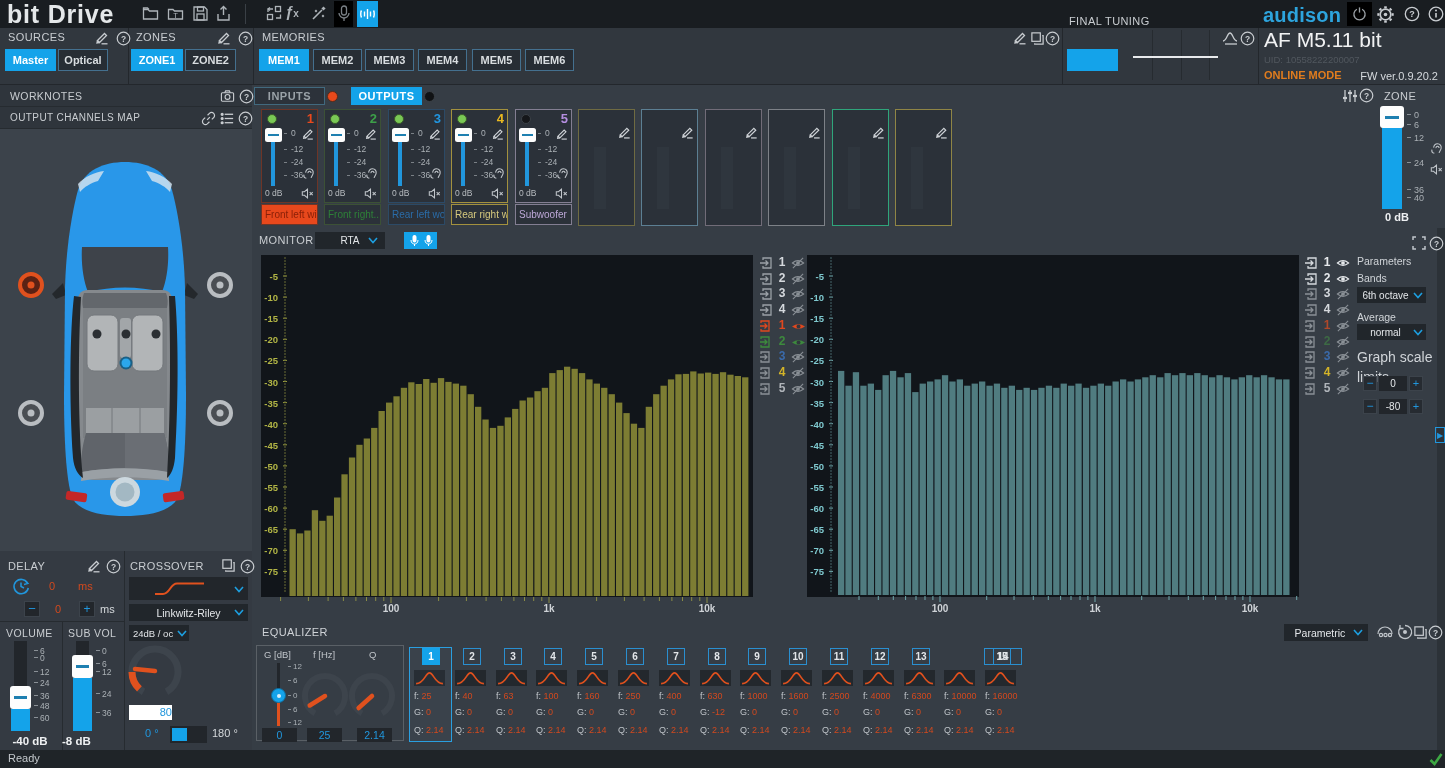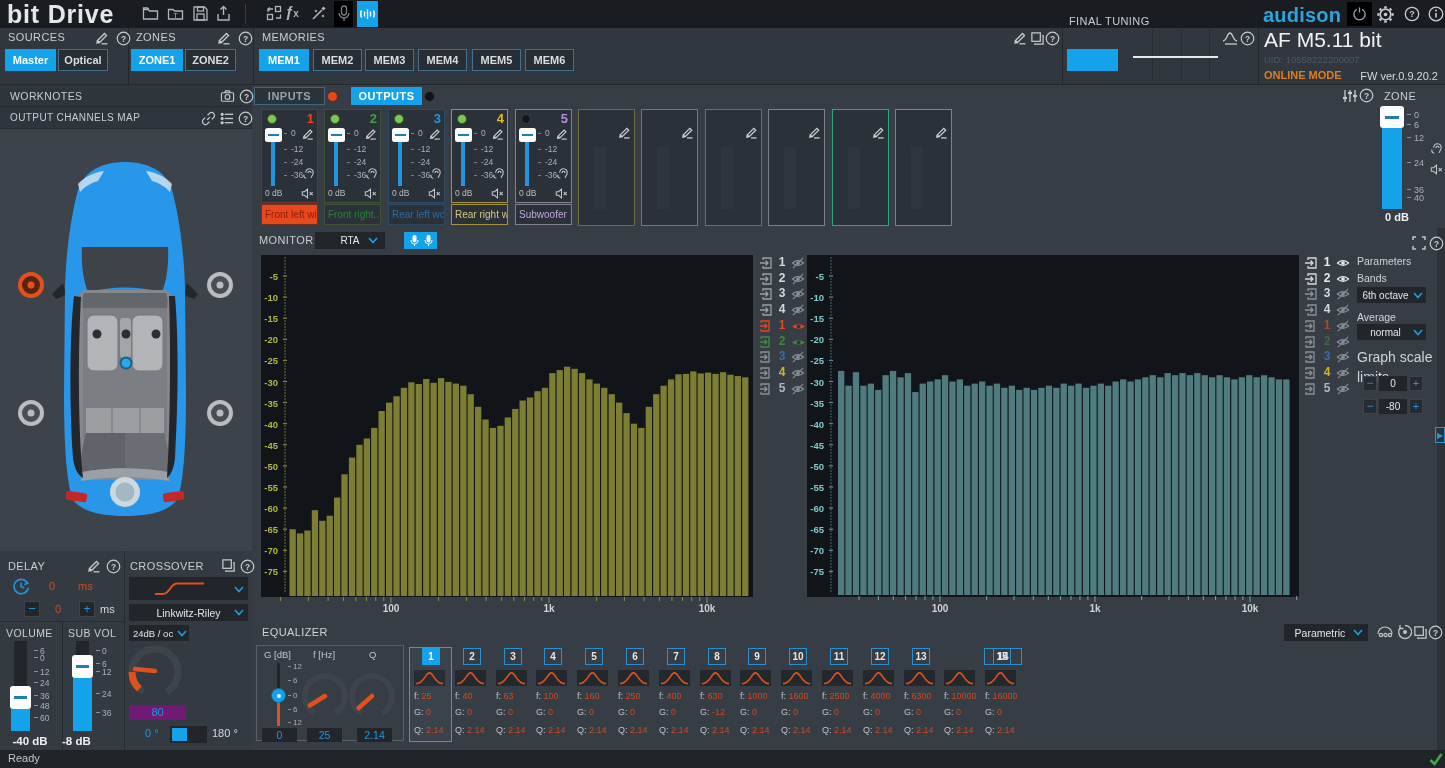--- a/index.html
+++ b/index.html
@@ -366,21 +366,21 @@
     </svg>
 <div class="dd" style="left:129px;top:625px;width:60px;height:16px;font-size:9.5px;justify-content:flex-start;padding-left:4px">24dB / oc</div>
 <svg style="position:absolute;left:176px;top:627px" width="12" height="12" viewBox="0 0 12 12">
       <path d="M2 4 L6 8.5 L10 4" stroke="#1d9fe0" stroke-width="1.6" fill="none"></path>
     </svg>
 <svg class="abs" style="left:128px;top:645px" width="54" height="54" viewBox="0 0 54 54">
 <path d="M15.5 46.9 A23 23 0 1 1 38.5 46.9" fill="none" stroke="#3d444c" stroke-width="7"></path>
 <path d="M4 27 A23 23 0 0 0 11.4 43.9" fill="none" stroke="#e0511e" stroke-width="7"></path>
 <path d="M27 26 L7 24" stroke="#e0511e" stroke-width="4.5" stroke-linecap="round"></path>
 </svg>
-<div class="abs" style="left:129px;top:705px;width:57px;height:15px;background:#701a75;color:#2196dc;font-size:11px;text-align:center;line-height:15px">80</div>
+<div class="abs" style="left:129px;top:705px;width:43px;height:15px;background:#ffffff;color:#2196dc;font-size:11px;text-align:right;line-height:15px">80</div>
 <div class="abs" style="left:145px;top:727px;font-size:11px;color:#2196dc">0 °</div>
 <div class="abs" style="left:170px;top:726px;width:37px;height:17px;background:#22262b"></div>
 <div class="abs" style="left:172px;top:728px;width:15px;height:13px;background:#14a3ea"></div>
 <div class="abs" style="left:212px;top:727px;font-size:11px;color:#d5d9dc">180 °</div>
 <div class="abs" style="left:0;top:750px;width:1445px;height:18px;background:#1f2428"></div>
 <div class="abs" style="left:8px;top:752px;font-size:11px;color:#c3c8cc">Ready</div>
 <svg class="abs" style="left:1428px;top:751px" width="16" height="16" viewBox="0 0 16 16">
       <path d="M2.5 9 L6.5 13 L13.5 3" stroke="#3da843" stroke-width="2.6" fill="none"></path>
     </svg>
 <div class="abs" style="left:254px;top:87px;width:71px;height:18px;background:#2c323a;border:1px solid #41697e;color:#9aa2a8;font-size:11px;font-weight:bold;text-align:center;line-height:16px;letter-spacing:0.5px">INPUTS</div>

